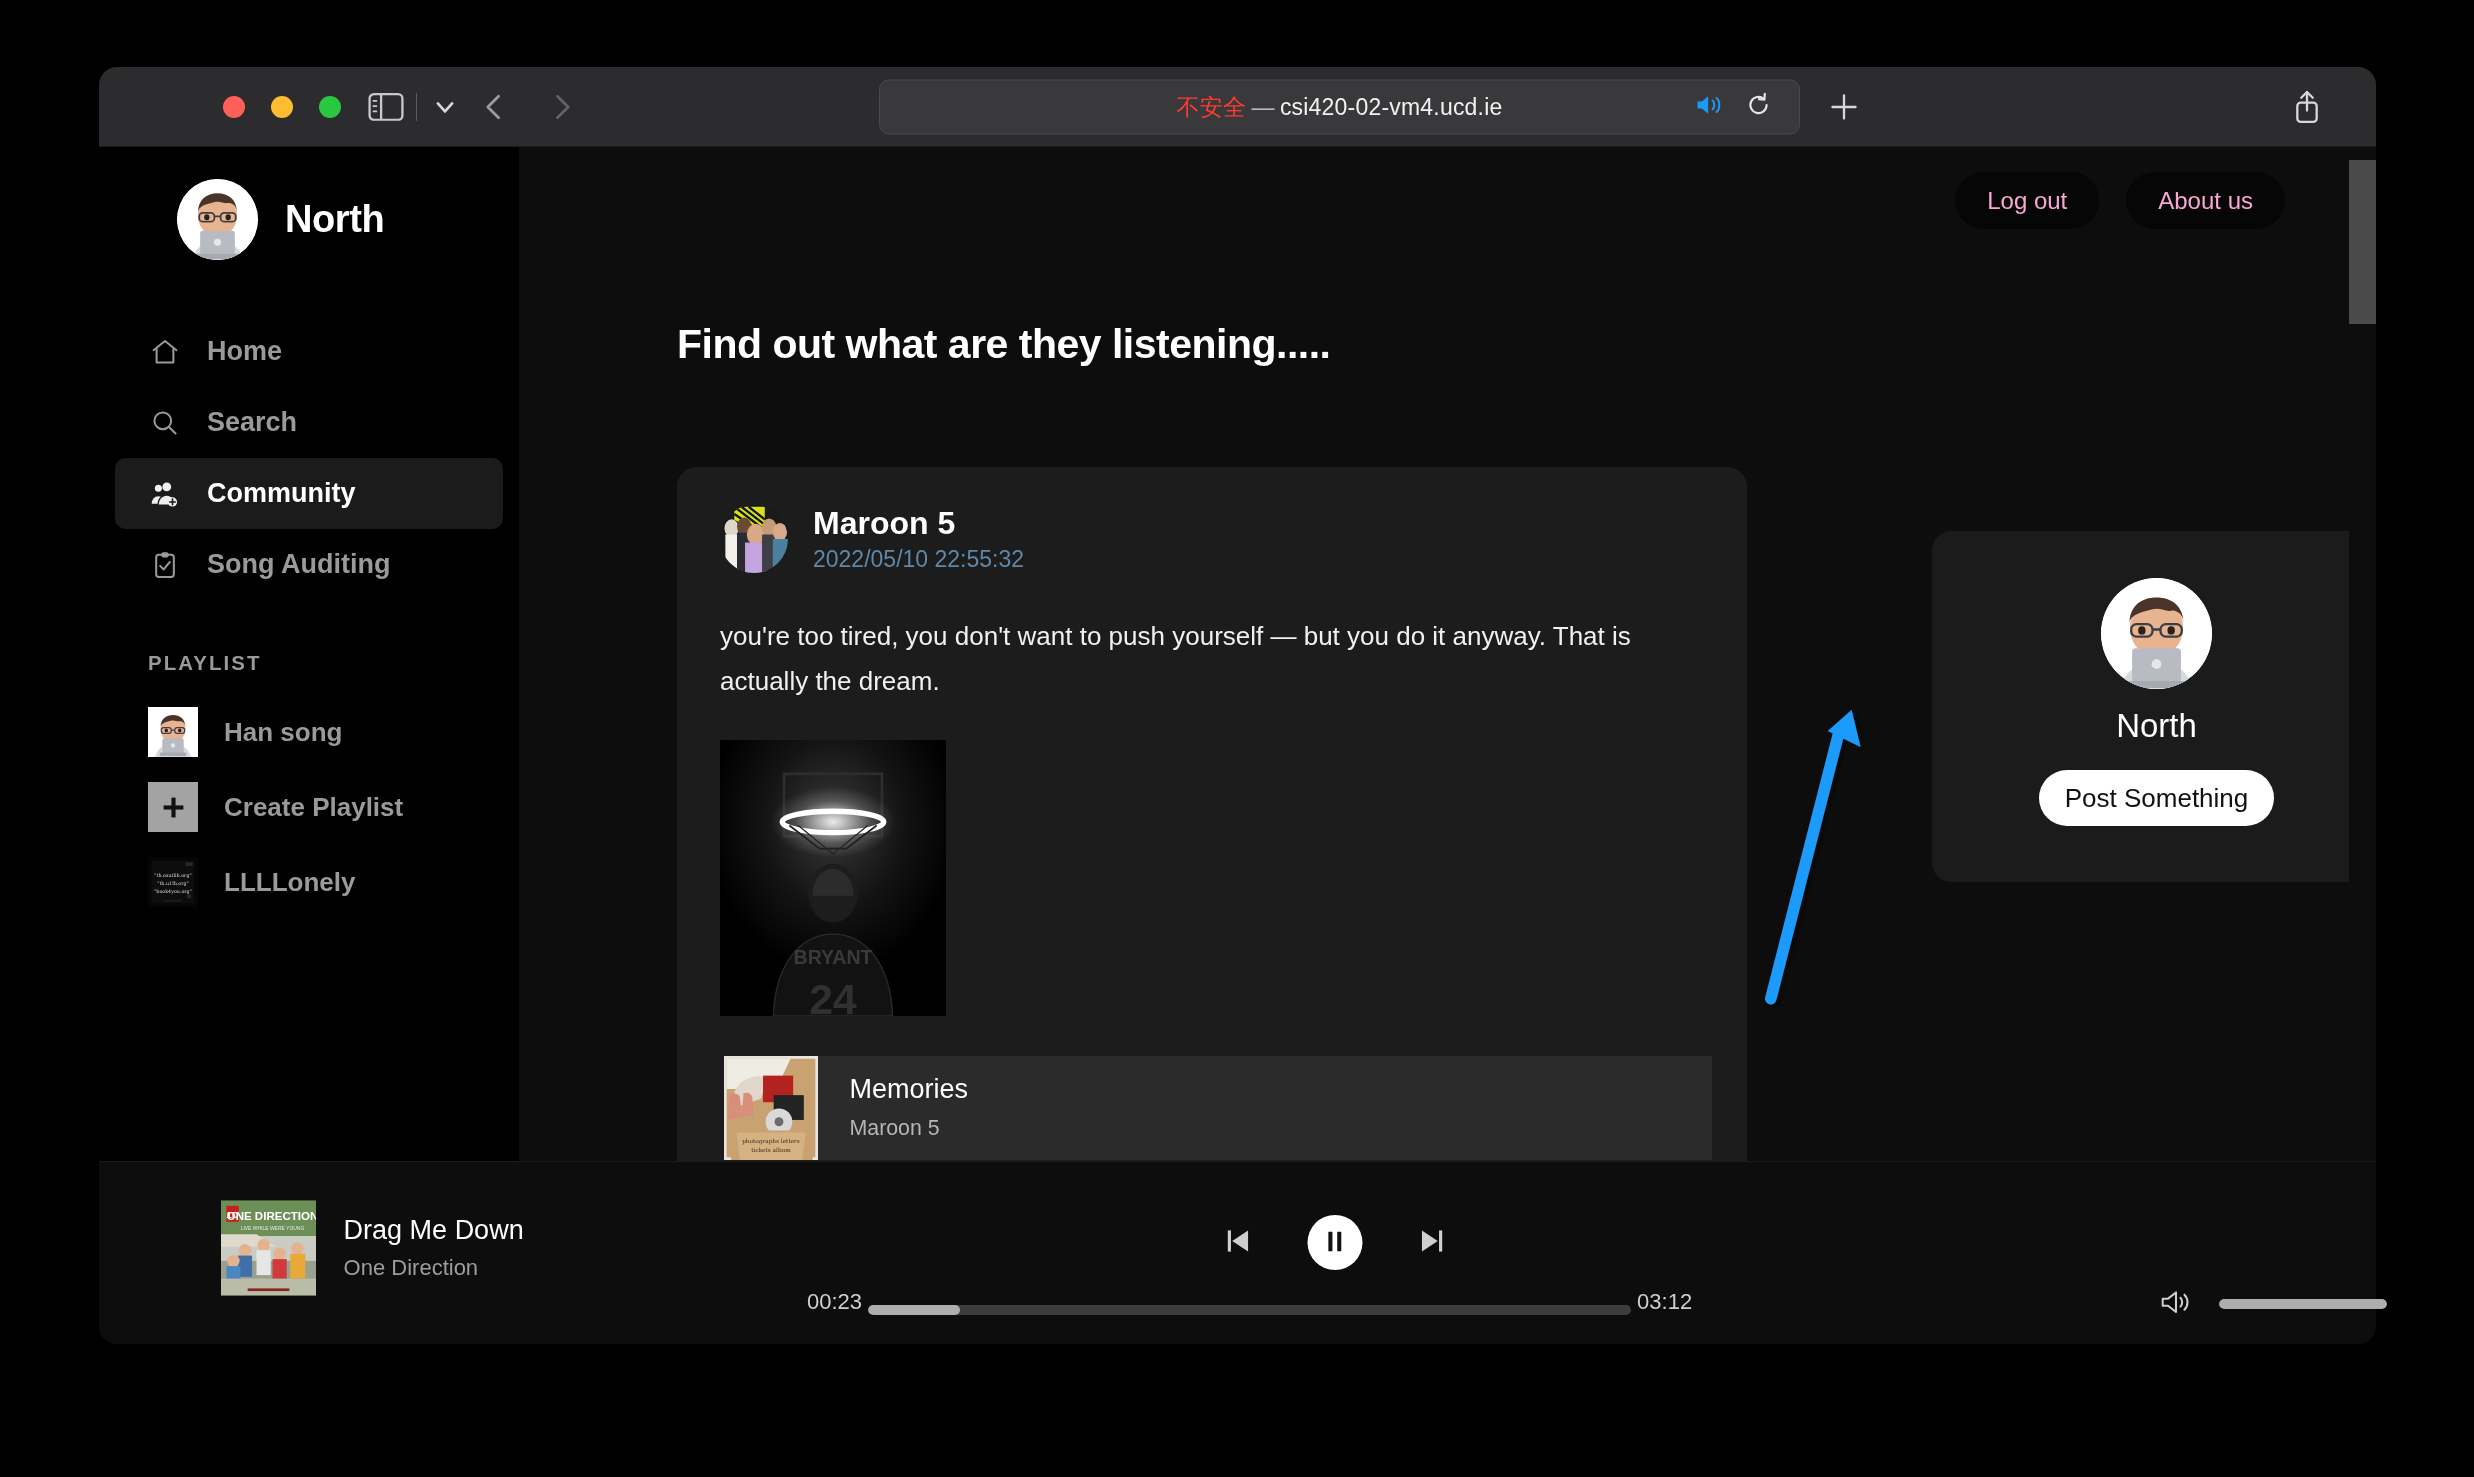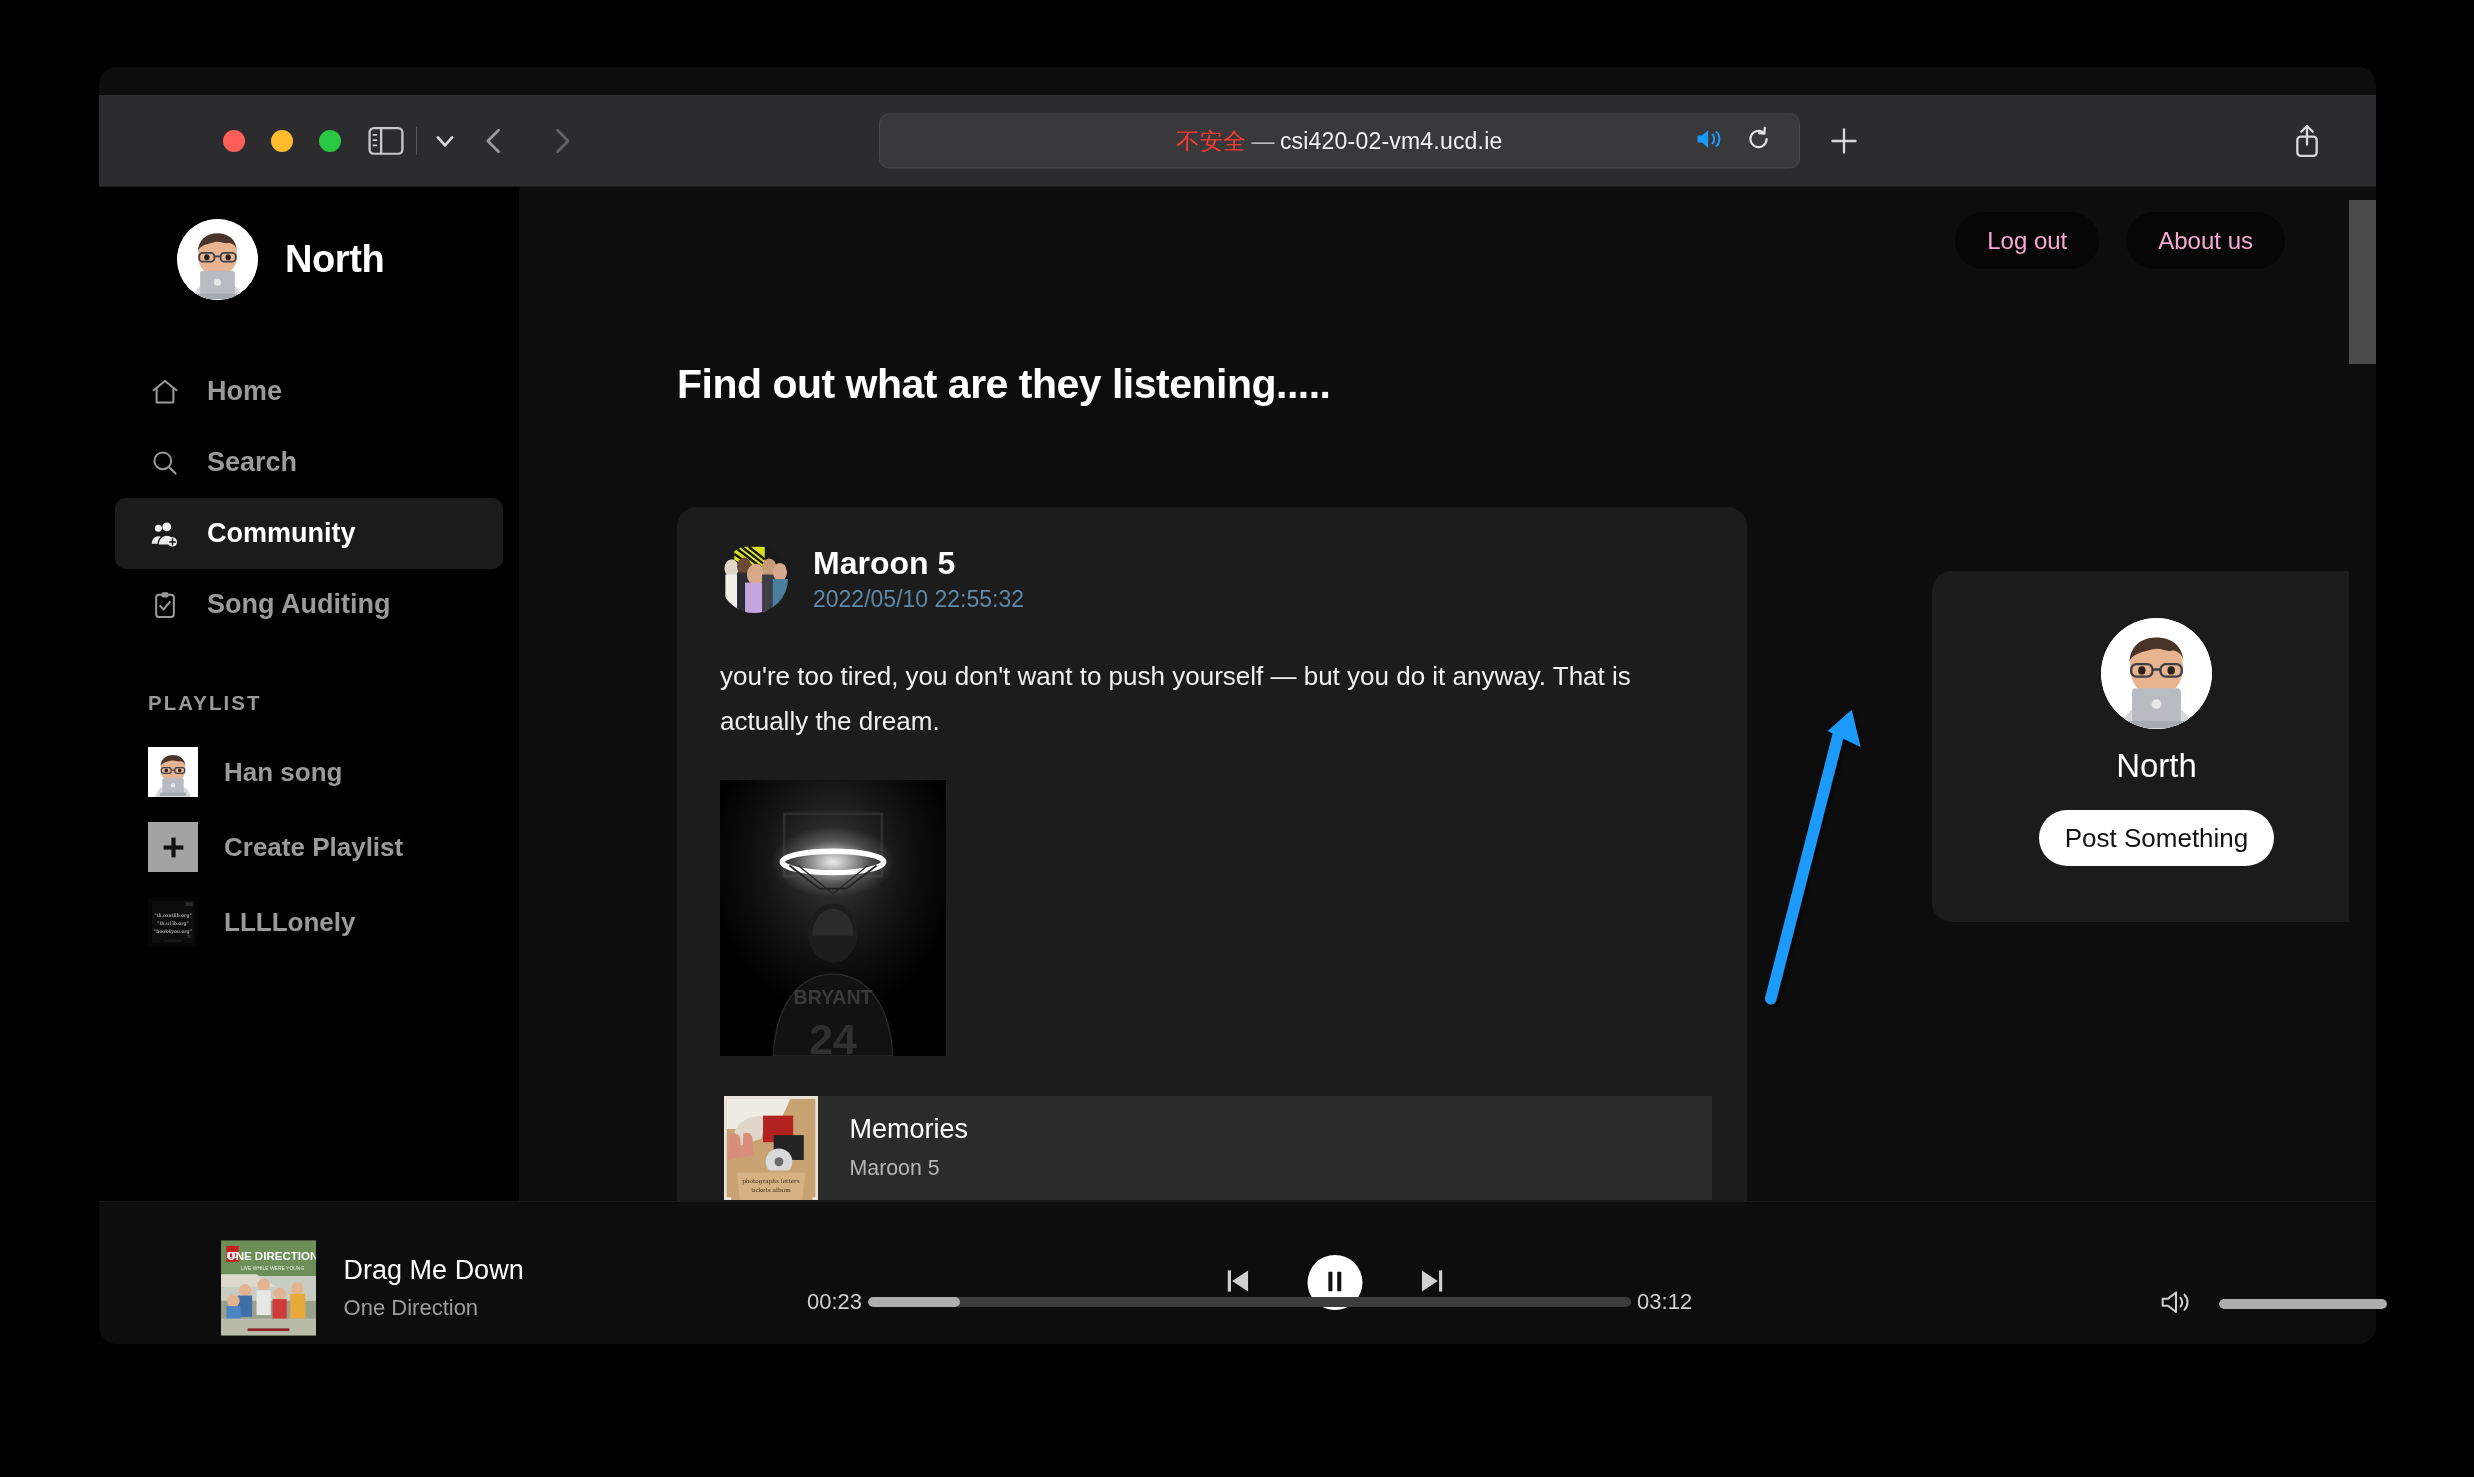--- a/index.html
+++ b/index.html
@@ -16,24 +16,23 @@
     left: 99px; top: 67px;
     width: 2277px; height: 1277px;
     background: #0d0d0d;
     border-radius: 18px;
     overflow: hidden;
     box-shadow: 0 9px 53px rgba(0,0,0,.8);
   }
 
   .titlebar {
     position: relative;
-    height: 92px;
+    height: 80px;
     background: #2c2c2e;
     border-bottom: 0.9px solid #1c1c1e;
-    margin-top: 28px;
   }
   .traffic { position: absolute; left: 124px; top: 50%; transform: translateY(-50%); display: flex; gap: 26px; }
   .dot { width: 22px; height: 22px; border-radius: 50%; }
   .dot.red { background: #ff5f57; }
   .dot.yellow { background: #febc2e; }
   .dot.green { background: #28c840; }
 
   .sidebar-toggle { position: absolute; left: 269px; top: 50%; transform: translateY(-50%); width: 36px; height: 28.4px; }
   .sidebar-toggle svg { display:block; }
   .tb-divider { position: absolute; left: 317px; top: 50%; transform: translateY(-50%); width: 0.9px; height: 28.4px; background: #5a5a5e; }
@@ -200,21 +199,21 @@
   .np-title { font-size: 27px; color: #fff; }
   .np-artist { font-size: 22px; color: #9d9d9d; margin-top: 9.8px; }
 
   .transport { position: absolute; left: 1236px; top: 53px; transform: translateX(-50%); display: flex; align-items: center; gap: 55px; }
   .t-btn { background: none; border: none; cursor: pointer; padding: 0; display: flex; align-items: center; justify-content: center; }
   .play-btn {
     width: 55px; height: 55px; border-radius: 50%;
     background: #fff; border: none; cursor: pointer;
     display: flex; align-items: center; justify-content: center;
   }
-  .seekwrap { position: absolute; left: 807px; top: 1289px; display: flex; align-items: center; gap: 6px; }
+  .seekwrap { position: absolute; left: 807px; top: 1289px; display: flex; align-items: flex-end; gap: 6px; }
   .time { font-size: 22px; color: #cfcfcf; font-variant-numeric: tabular-nums; }
   .seekbar { width: 763px; height: 9.8px; background: #3d3d3d; border-radius: 5.3px; position: relative; overflow: hidden; }
   .seek-fill { position: absolute; left: 0; top: 0; height: 9.8px; background: #adadad; border-radius: 5.3px; }
 
   .volwrap { position: absolute; right: 87px; top: 1288px; display: flex; align-items: center; gap: 26px; }
   .volbar { width: 168px; height: 9.8px; background: #3d3d3d; border-radius: 5.3px; position: relative; overflow:hidden; }
   .vol-fill { position: absolute; left: 0; top: 0; height: 9.8px; background: #adadad; border-radius: 5.3px; }
 </style>
 </head>
 <body>

